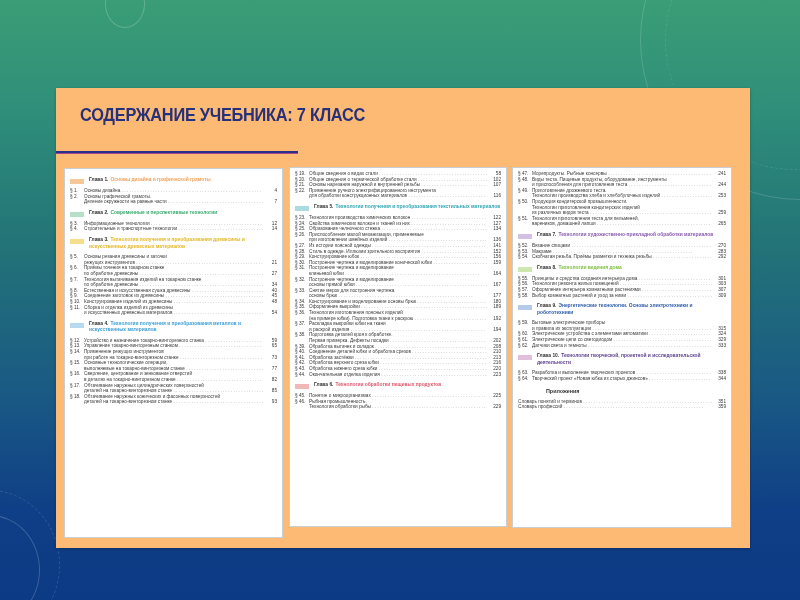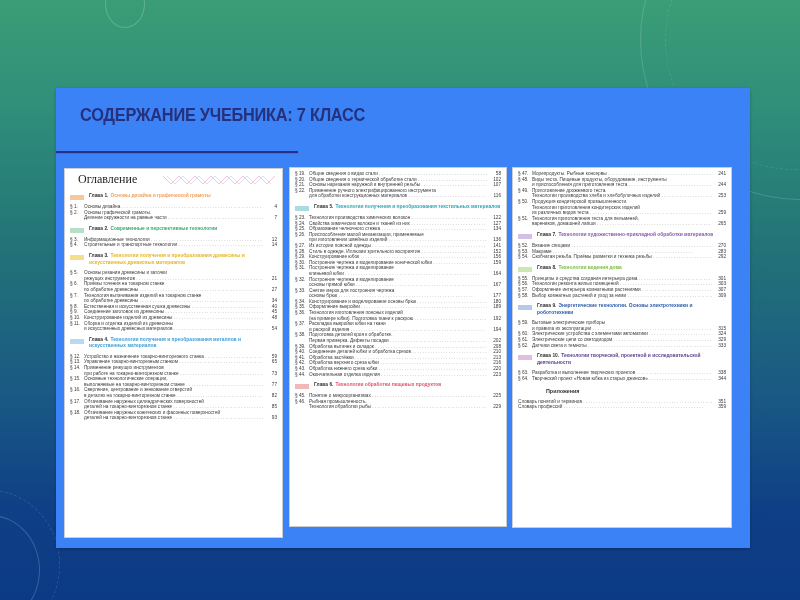--- a/index.html
+++ b/index.html
@@ -6,21 +6,21 @@
   html, body { width: 800px; height: 600px; overflow: hidden; }
   body {
     position: relative;
     font-family: "Liberation Sans", sans-serif;
     background: linear-gradient(180deg, #3a9d76 0%, #2f8f7a 18%, #237477 40%, #1a5a84 65%, #0f3f86 85%, #0c3a85 100%);
   }
   .bg-deco { position: absolute; pointer-events: none; }
   .ring { border-radius: 50%; border: 1px solid rgba(255,255,255,0.35); position: absolute; }
   .slide {
     position: absolute; left: 56px; top: 88px; width: 694px; height: 460px;
-    background: #3b82f6;
+    background: #fdba74;
     box-shadow: 0 1px 3px rgba(0,0,0,0.25);
   }
   .slide-title {
     position: absolute; left: 24px; top: 16px;
     font-family: "Liberation Sans", sans-serif;
     font-weight: bold; font-size: 19px; letter-spacing: -0.3px;
     color: #27307a; transform: scaleX(0.86); transform-origin: left top;
     white-space: nowrap;
   }
   .title-rule {
@@ -66,27 +66,20 @@
   <div class="ring" style="left:665px;top:-90px;width:260px;height:260px;opacity:.3;border-style:dashed"></div>
   <div class="ring" style="left:-60px;top:515px;width:100px;height:110px;opacity:.55"></div>
   <div class="ring" style="left:-80px;top:490px;width:140px;height:150px;opacity:.35;border-style:dashed"></div>
 </div>
 
 <div class="slide">
   <div class="slide-title">СОДЕРЖАНИЕ УЧЕБНИКА: 7 КЛАСС</div>
   <div class="title-rule"></div>
 
   <div class="toc-box col1">
-    <div class="toc-heading">
-      <span>Оглавление</span>
-      <svg class="zigzag" width="112" height="12" viewBox="0 0 112 12">
-        <polyline points="0,2 8,10 16,2 24,10 32,2 40,10 48,2 56,10 64,2 72,10 80,2 88,10 96,2 104,10 112,2" fill="none" stroke="#e6b8c9" stroke-width="0.8"></polyline>
-        <polyline points="4,2 12,10 20,2 28,10 36,2 44,10 52,2 60,10 68,2 76,10 84,2 92,10 100,2 108,10" fill="none" stroke="#b8c8e6" stroke-width="0.6"></polyline>
-      </svg>
-    </div>
     <div id="col0">
         <div class="chapter">
           <span class="chap-swatch" style="background: rgb(247, 199, 154);"></span>
           <div class="chap-text"><span class="chap-label">Глава 1.</span><span style="color: rgb(240, 161, 90);">Основы дизайна и графической грамоты</span></div>
         </div>
         <div class="entry">
           <span class="num">§ 1.</span>
           <span class="txt fill">Основы дизайна</span>
           <span class="pg">4</span>
         </div>

